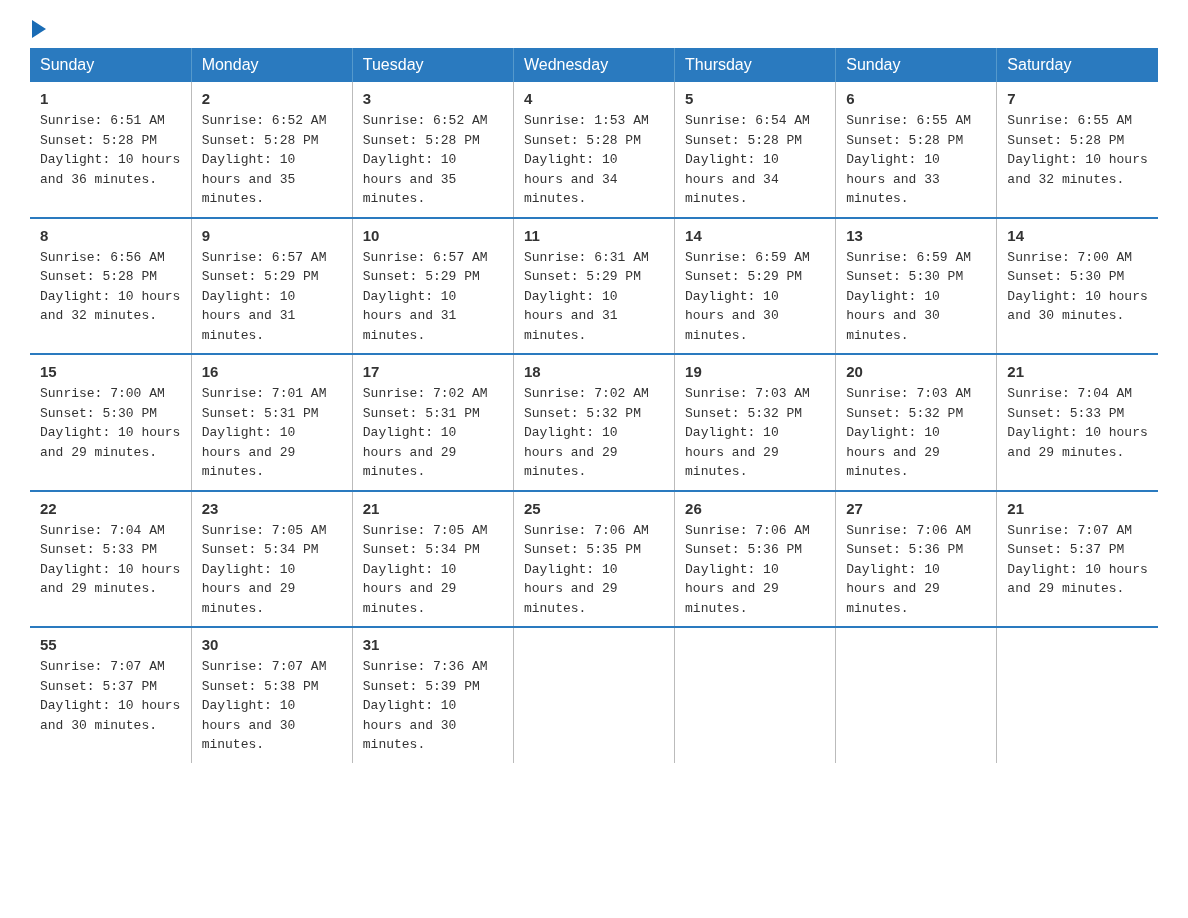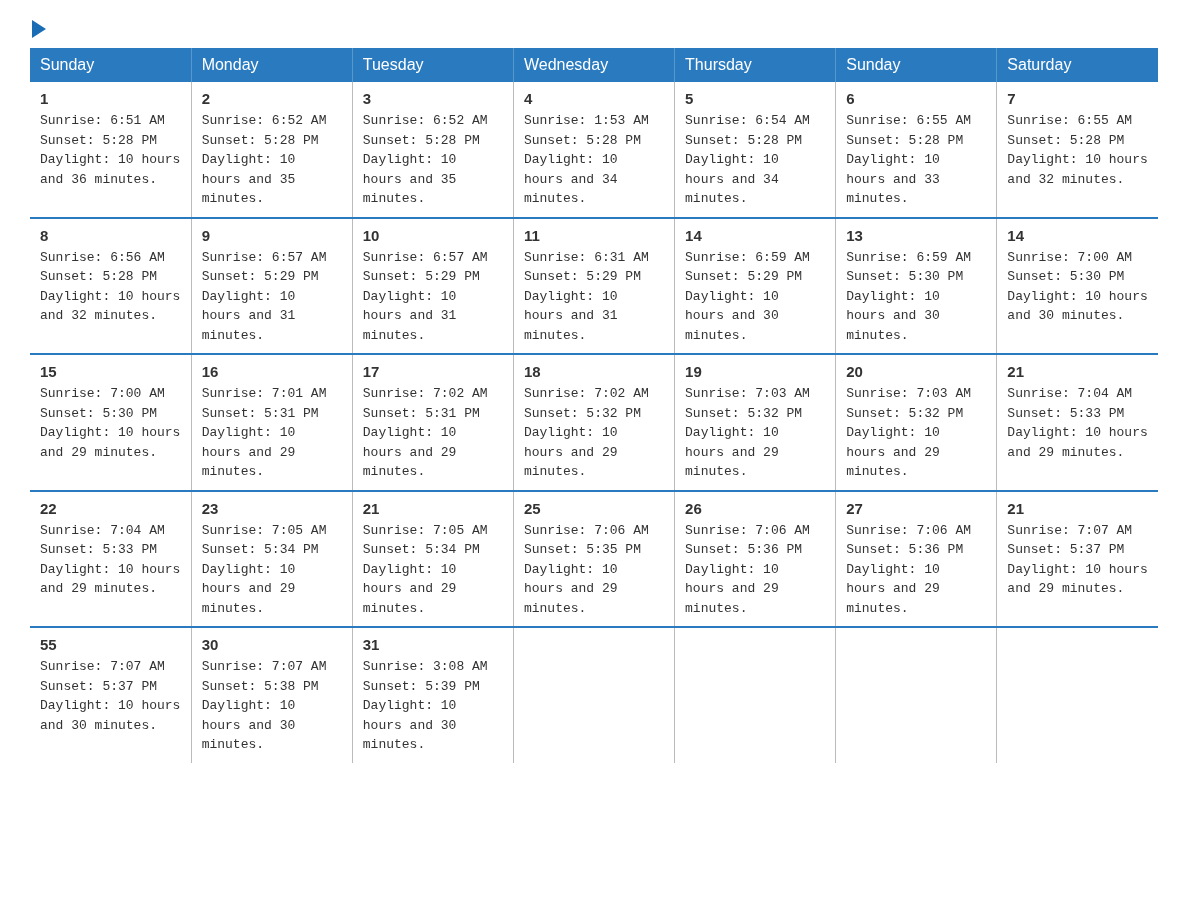--- a/index.html
+++ b/index.html
@@ -371,21 +371,21 @@
           <span class="day-number">30</span>
           <div class="day-info">
             <span>Sunrise: 7:07 AM</span><br>
             <span>Sunset: 5:38 PM</span><br>
             <span>Daylight: 10 hours and 30 minutes.</span>
           </div>
         </td>
         <td>
           <span class="day-number">31</span>
           <div class="day-info">
-            <span>Sunrise: 3:08 AM</span><br>
+            <span>Sunrise: 7:36 AM</span><br>
             <span>Sunset: 5:39 PM</span><br>
             <span>Daylight: 10 hours and 30 minutes.</span>
           </div>
         </td>
         <td class="empty-cell"></td>
         <td class="empty-cell"></td>
         <td class="empty-cell"></td>
         <td class="empty-cell"></td>
       </tr>
     </tbody>

